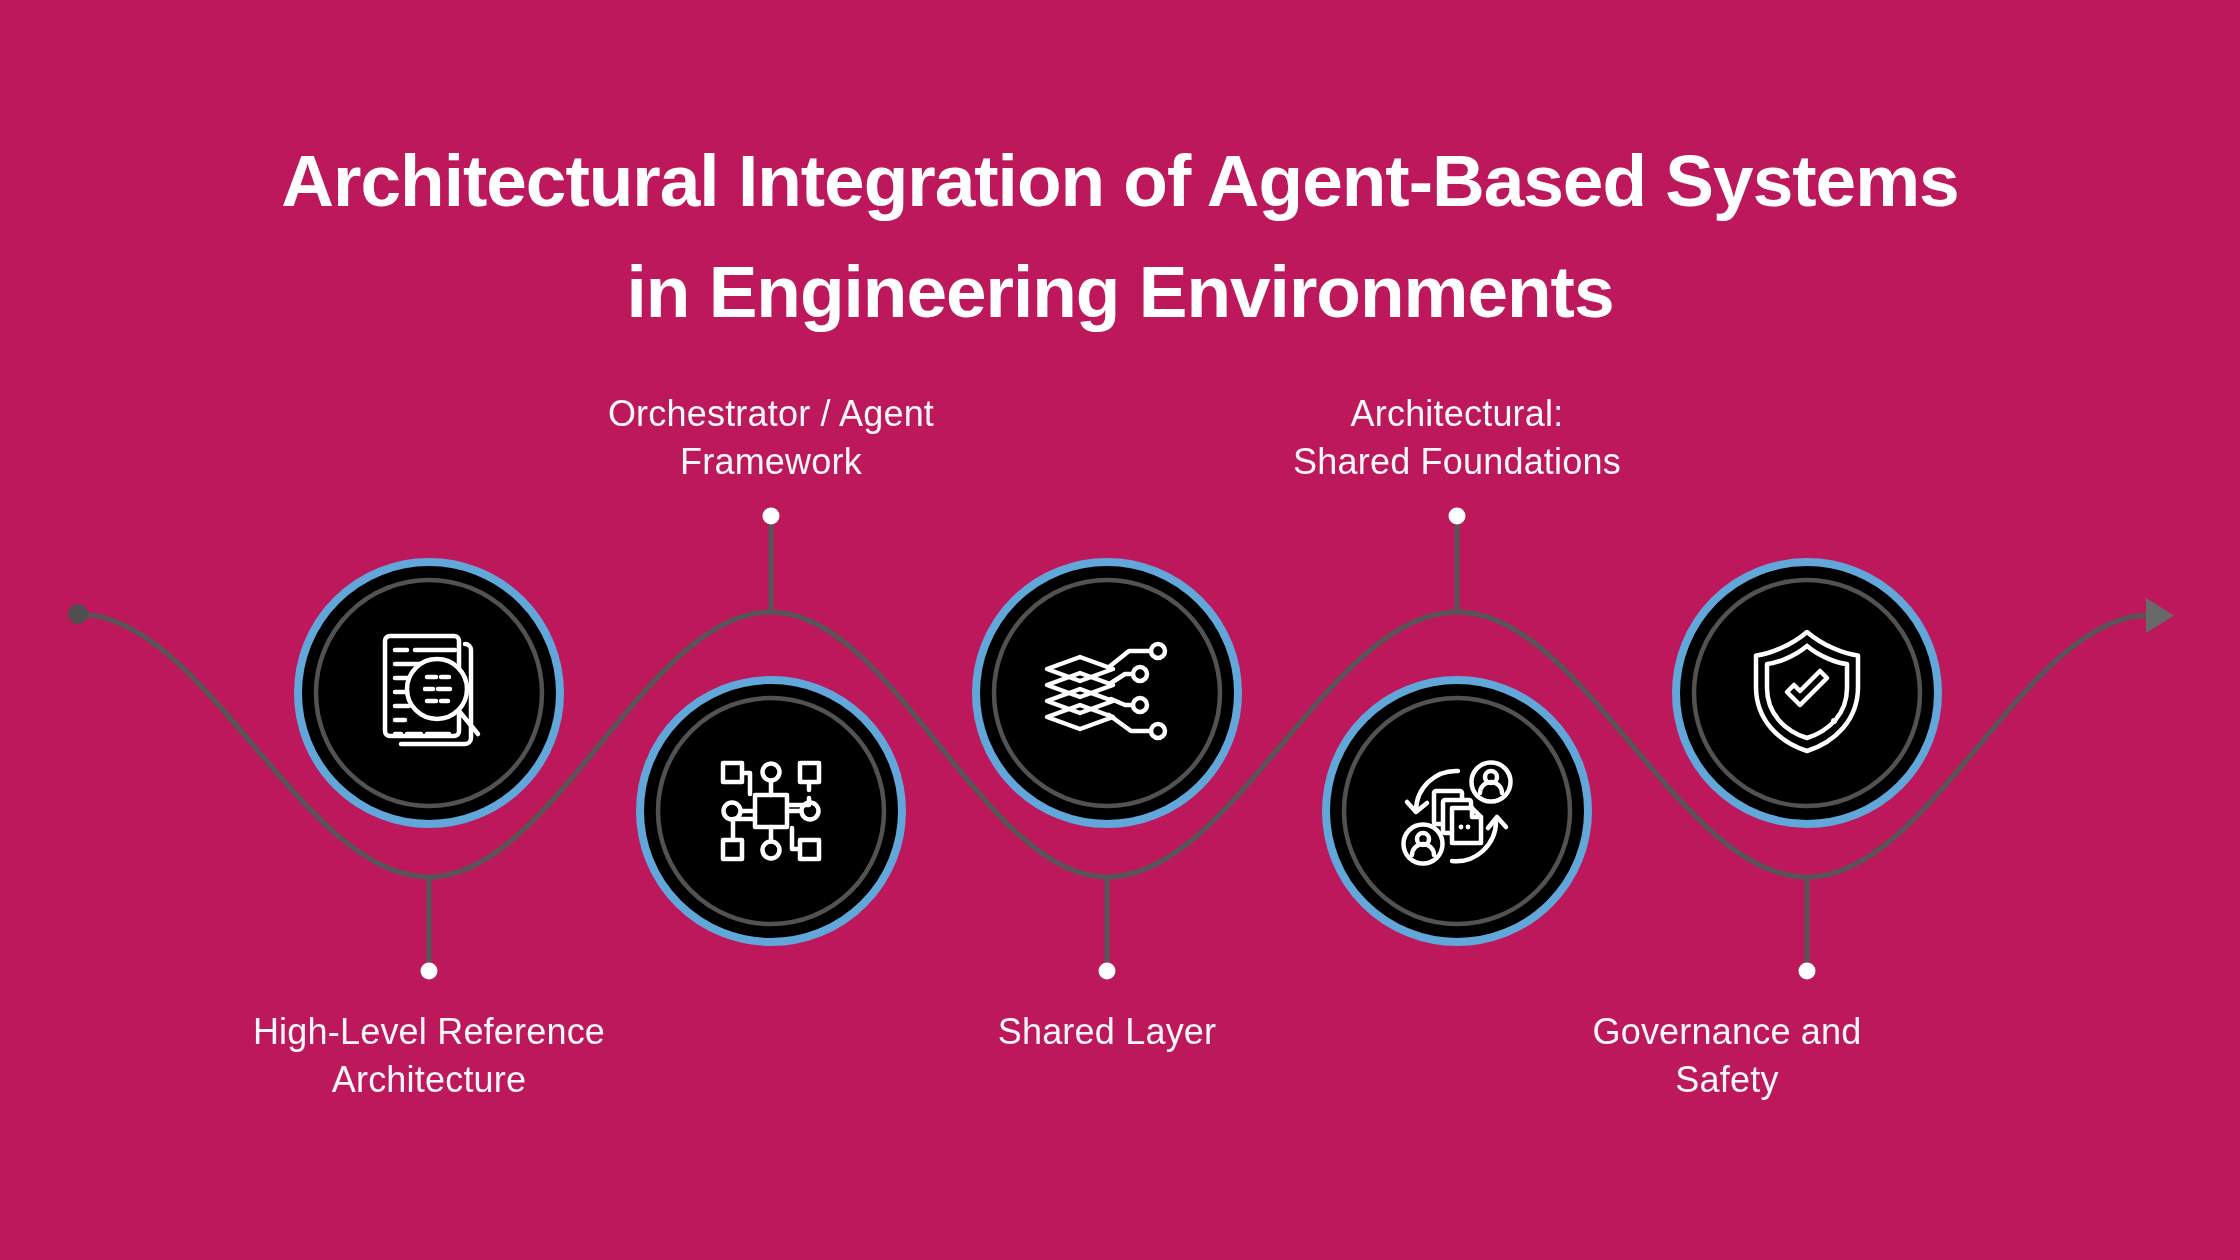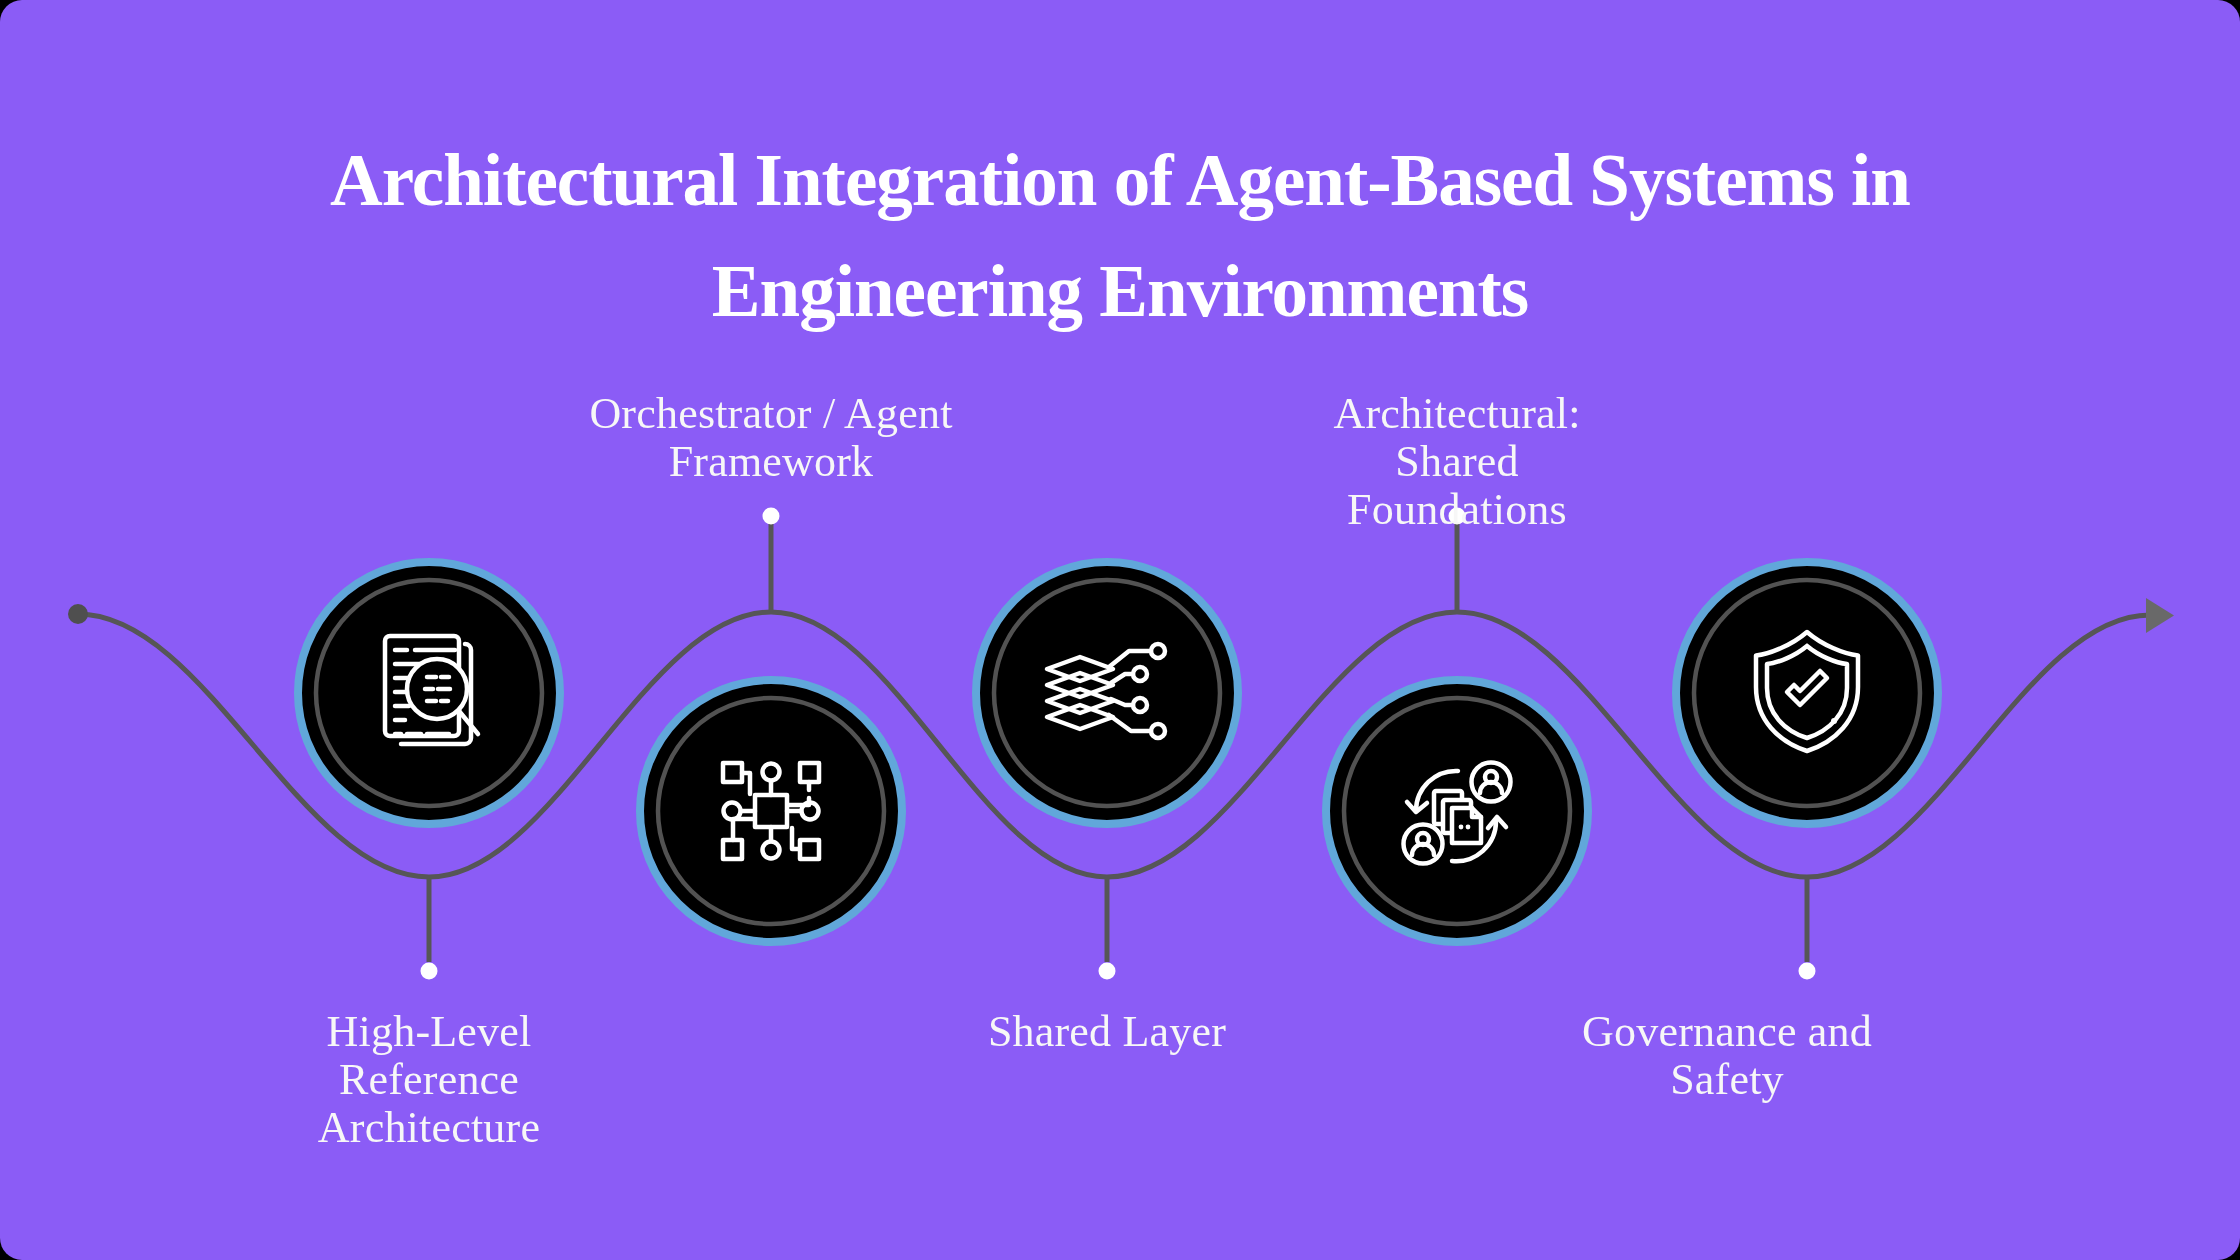--- a/index.html
+++ b/index.html
@@ -1,26 +1,26 @@
 <!DOCTYPE html>
 <html><head>
 <meta charset="utf-8">
 <style>
   html,body{margin:0;padding:0;background:#000;}
   #stage{
-    position:relative;width:2240px;height:1260px;background:#8b5cf6;
-    overflow:hidden;font-family:Liberation Serif, serif;border-radius:22px;
+    position:relative;width:2240px;height:1260px;background:#be185d;
+    overflow:hidden;font-family:Liberation Sans, sans-serif;
   }
   #title{
     position:absolute;top:76px;left:50%;transform:translateX(-50%);
     width:1720px;text-align:center;color:#fff;
     font-size:73px;font-weight:700;line-height:111px;letter-spacing:-1px;
   }
   .node-label{
-    position:absolute;color:#f7f7f7;font-size:44px;line-height:48px;
+    position:absolute;color:#f7f7f7;font-size:36px;line-height:48px;
     font-weight:500;text-align:center;letter-spacing:.2px;
   }
   svg{position:absolute;top:0;left:0;}
   .wave{stroke:#565656;stroke-width:5;fill:none;}
   .connector{stroke:#565656;stroke-width:5;}
   .ring-blue{stroke:#61a7da;stroke-width:8;fill:#000;}
   .ring-gray{stroke:#525252;stroke-width:4.5;fill:none;}
   .ic{stroke:#ffffff;stroke-width:4.5;fill:none;stroke-linecap:round;stroke-linejoin:round;}
   .ic-fill{fill:#ffffff;stroke:none;}
   .ic-occlude{fill:#000;}

